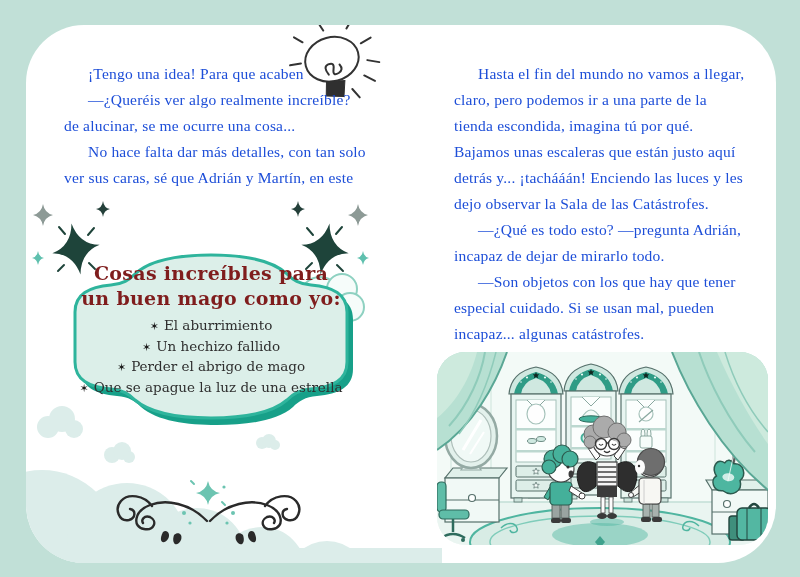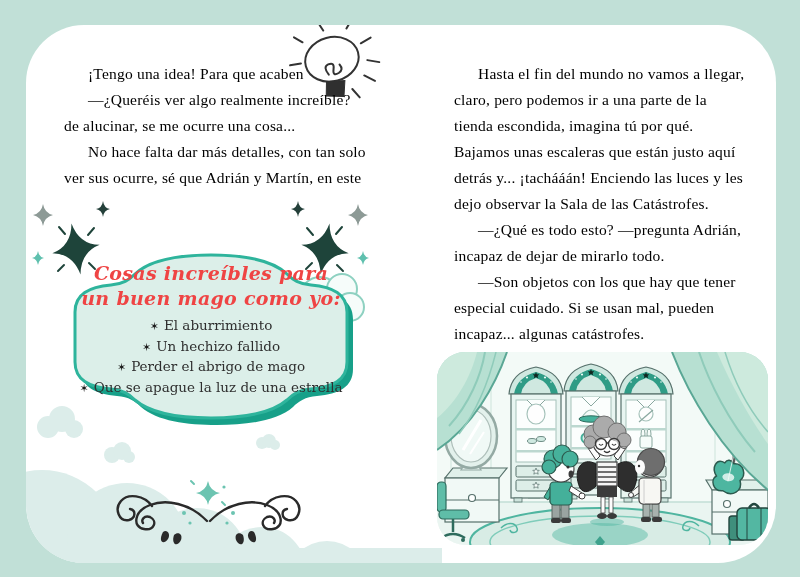--- a/index.html
+++ b/index.html
@@ -2,30 +2,30 @@
 <html><head>
 <meta charset="utf-8">
 <style>
   html,body{margin:0;padding:0;}
   .stage{position:relative;width:800px;height:577px;background:#c1e0d7;overflow:hidden;
          font-family:"Liberation Serif",serif;}
   .page{position:absolute;left:26px;top:25px;width:750px;height:538px;background:#ffffff;
         border-radius:58px;overflow:hidden;}
   .abs{position:absolute;}
   
-  .text-block{position:absolute;color:#000000;}
+  .text-block{position:absolute;color:#1d4ed8;}
   .textline{white-space:nowrap;font-size:15.5px;line-height:26px;height:26px;letter-spacing:0.2px;}
   .textline.indent{padding-left:24px;}
   #left-text{left:38px;top:36px;width:330px;}
   #right-text{left:428px;top:36px;width:315px;}
   
   .magic-box{position:absolute;left:39px;top:225px;width:292px;height:172px;}
   .magic-box svg{position:absolute;left:0;top:0;}
   .box-title{position:absolute;width:100%;text-align:center;font-family:"DejaVu Serif",serif;
-             font-style:italic;font-weight:bold;color:#ef4444;font-size:19px;letter-spacing:0.3px;}
+             font-weight:bold;color:#7f1d1d;font-size:19px;letter-spacing:0.3px;}
   #box-title-1{top:12px;} #box-title-2{top:37px;}
   .box-items{position:absolute;top:66px;width:100%;text-align:center;}
   .magic-item{font-size:13.5px;line-height:18.5px;color:#2e2e2e;font-family:"DejaVu Serif",serif;text-align:center;}
   .magic-item .bullet{font-family:"DejaVu Sans",sans-serif;font-size:11px;margin-right:5px;color:#1b1b1b;}
   
   .illustration{position:absolute;left:411px;top:327px;width:331px;height:193px;border-radius:28px;
                 overflow:hidden;background:#f3faf7;}
 </style>
 </head>
 <body>
@@ -88,21 +88,21 @@
         <line x1="68" y1="72" x2="73" y2="82"></line>
         <line x1="25" y1="34" x2="14" y2="33"></line>
       </g>
     </svg>
 
     <div id="left-text" class="text-block">
         <div class="textline indent">¡Tengo una idea! Para que acaben</div>
         <div class="textline indent">—¿Queréis ver algo realmente increíble?</div>
         <div class="textline">de alucinar, se me ocurre una cosa...</div>
         <div class="textline indent">No hace falta dar más detalles, con tan solo</div>
-        <div class="textline">ver sus ocurre, sé que Adrián y Martín, en este</div>
+        <div class="textline">ver sus caras, sé que Adrián y Martín, en este</div>
       </div>
 
     <svg class="abs" style="left:2px;top:170px;" width="92" height="92" viewBox="0 0 92 92">
       <path d="M48,28 Q52,50 72,54 Q52,58 48,80 Q44,58 24,54 Q44,50 48,28 Z" fill="#1e443a" transform="rotate(-10 48 54)"></path>
       <g stroke="#1e443a" stroke-width="2" stroke-linecap="round">
         <line x1="31" y1="32" x2="37" y2="39"></line>
           <line x1="66" y1="33" x2="60" y2="40"></line>
         <line x1="30" y1="76" x2="36" y2="70"></line>
           <line x1="67" y1="74" x2="61" y2="68"></line>
       </g>

